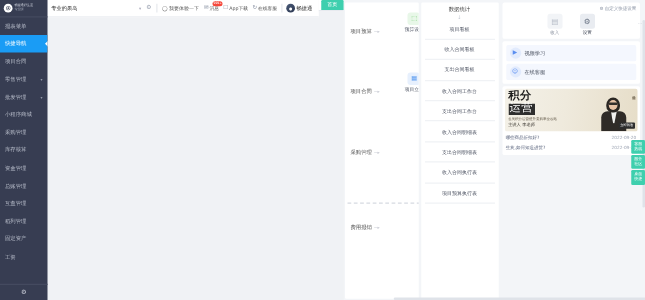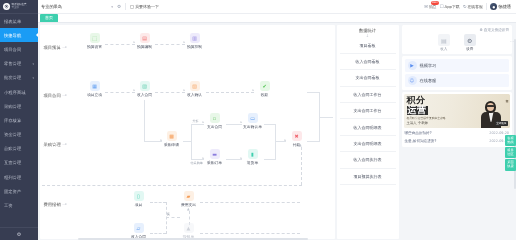--- a/index.html
+++ b/index.html
@@ -42,21 +42,21 @@
     border-right:3px solid #fff;
   }
   .menu-item .arrow { font-size:3.2px; opacity:.7; }
   .sidebar-foot {
     height:13px; border-top:0.5px solid #444a5f;
     display:flex;align-items:center;justify-content:center;
     color:#c7cbd6; font-size:5px;
   }
 
   
-  .main { flex:1; display:flex; flex-direction:column; min-width:0;}
+  .main { flex:1; display:flex; flex-direction:row; min-width:0;}
 
   .topbar {
     height:14px; background:#fff; display:flex; align-items:center;
     padding:0 3px; gap:4px; border-bottom:0.5px solid #eceef2;
   }
   .org-select {
     display:flex;align-items:center; gap:2px;
     width:72px; font-size:4.2px; color:#333;
   }
   .org-select .chev { margin-left:auto; color:#aab; font-size:3.5px;}
@@ -162,21 +162,21 @@
 
   .promo { background:#fff;border-radius:1.5px;padding:2px;}
   .banner {
     height:34px; border-radius:1.5px; position:relative; overflow:hidden;
     background:linear-gradient(100deg,#f4f1e8 0%,#efeadd 45%,#e6ddc8 100%);
     display:flex; align-items:center;
   }
   .banner .btext { padding-left:3px; display:flex; flex-direction:column; gap:0.5px; z-index:2;}
   .banner .b1 { font-size:9px; font-weight:bold; color:#1d1d1d; letter-spacing:0.5px; line-height:9px;}
   .banner .b2 {
-    font-size:9px; font-weight:bold; color:#fff; letter-spacing:0.5px;
+    font-size:9px; font-weight:normal; color:#fff; letter-spacing:0.5px;
     background:#2e2e2e; padding:0 1px; line-height:9px; width:fit-content;
   }
   .banner .b3 { font-size:2.8px; color:#6b6252; margin-top:1px;}
   .banner .b4 { font-size:3.4px; color:#3d3a33; margin-top:0.8px;}
   .banner .person {
     position:absolute; right:4px; bottom:0; width:30px; height:30px;
   }
   .banner .head { position:absolute; left:9px; top:3px; width:11px;height:12px;border-radius:50% 50% 44% 44%; background:#2b2723;}
   .banner .face { position:absolute; left:11px; top:5px; width:7px;height:8px;border-radius:50%; background:#e7c3a6;}
   .banner .glasses{position:absolute;left:11px;top:7px;width:7px;height:2px;border:0.4px solid #33302c;border-radius:0.6px;}

